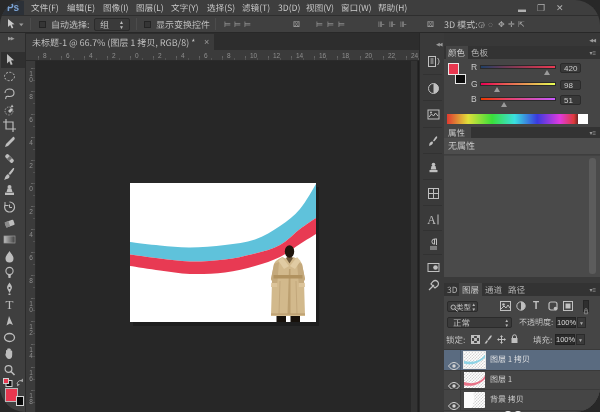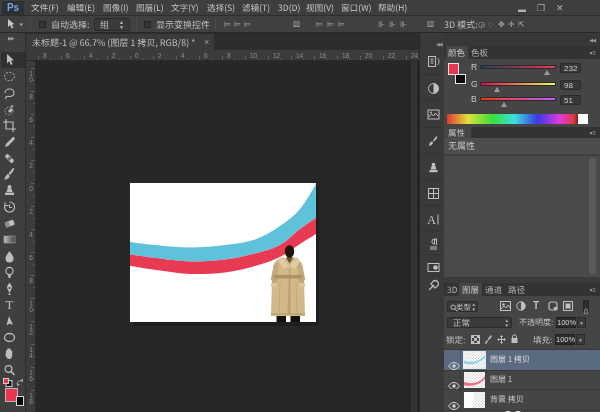--- a/index.html
+++ b/index.html
@@ -1,17 +1,17 @@
 <!DOCTYPE html>
 <html><head>
 <meta charset="utf-8">
 <style>
 * { margin:0; padding:0; box-sizing:border-box; }
 html,body { width:600px; height:412px; overflow:hidden; background:#282828; font-family:"Liberation Sans",sans-serif; }
-#app { position:relative; width:600px; height:412px; background:#282828; overflow:hidden; }
+#app { position:relative; width:600px; height:412px; background:#282828; overflow:hidden;border-radius:25px; }
 .abs { position:absolute; }
 #menubar { position:absolute; left:0; top:0; width:600px; height:16px; background:#3e3e3e; border-bottom:1px solid #2e2e2e; }
 #pslogo { position:absolute; left:2px; top:1px; width:22px; height:14px; background:#2c3138; color:#7ba3d4; font-weight:bold; font-size:10px; text-align:center; line-height:14px; }
 .winbtn { position:absolute; top:4px; color:#b0b0b0; font-size:8px; line-height:8px; }
 #optbar { position:absolute; left:0; top:16px; width:600px; height:17px; background:#404040; border-bottom:1px solid #282828; }
 .opt-sep { position:absolute; top:2px; width:1px; height:12px; background:#313131; border-right:1px solid #4c4c4c; }
 .cb { position:absolute; top:5px; width:7px; height:7px; background:#353535; border:1px solid #242424; }
 .dd { position:absolute; background:#3a3a3a; border:1px solid #2b2b2b; border-radius:2px; color:#c6c6c6; font-size:9px; }
 .oicon { position:absolute; top:4px; color:#a8a8a8; font-size:8px; line-height:9px; }
 #tools { position:absolute; left:0; top:33px; width:26px; height:379px; background:#3f3f3f; border-right:1px solid #2c2c2c; }
@@ -703,21 +703,21 @@
             <use href="#g61" x="1000"></use>
           </g>
         </svg>
       </span>
 <div class="abs" style="left:0;top:26px;width:156px;height:68px;background:#454545;">
 <div class="abs" style="left:11px;top:15px;width:11px;height:10px;background:#0d0d0d;border:1px solid #e8e8e8;"></div>
 <div class="abs" style="left:4px;top:4px;width:11px;height:12px;background:#e8374f;border:1px solid #e8e8e8;"></div>
 <div class="clabel" style="left:27px;top:3px;">R</div>
 <div class="ctrack" style="left:36px;top:6px;width:76px;background:linear-gradient(to right,#1e3f66,#6e3a55,#b03751,#e83a53);"></div>
 <div class="cmark" style="left:100px;top:10.5px;"></div>
-<div class="cval" style="left:116px;top:3.5px;">232</div>
+<div class="cval" style="left:116px;top:3.5px;">420</div>
 <div class="clabel" style="left:27px;top:20px;">G</div>
 <div class="ctrack" style="left:36px;top:23px;width:76px;background:linear-gradient(to right,#e80053,#e85a53,#e8a953,#e8ff53);"></div>
 <div class="cmark" style="left:50px;top:27.5px;"></div>
 <div class="cval" style="left:116px;top:20.5px;">98</div>
 <div class="clabel" style="left:27px;top:35px;">B</div>
 <div class="ctrack" style="left:36px;top:38px;width:76px;background:linear-gradient(to right,#e83a00,#e84060,#d44fb0,#c858ff);"></div>
 <div class="cmark" style="left:57px;top:42.5px;"></div>
 <div class="cval" style="left:116px;top:35.5px;">51</div>
 <div class="abs" style="left:3px;top:55px;width:141px;height:9.5px;background:linear-gradient(to right,#e03a30 0%,#e0e03a 15%,#3ae03a 32%,#3ae0e0 48%,#3a3ae0 64%,#e03ae0 80%,#e03a3a 90%,#181818 95%);"></div>
 <div class="abs" style="left:134px;top:55px;width:10px;height:9.5px;background:#fff;"></div>

